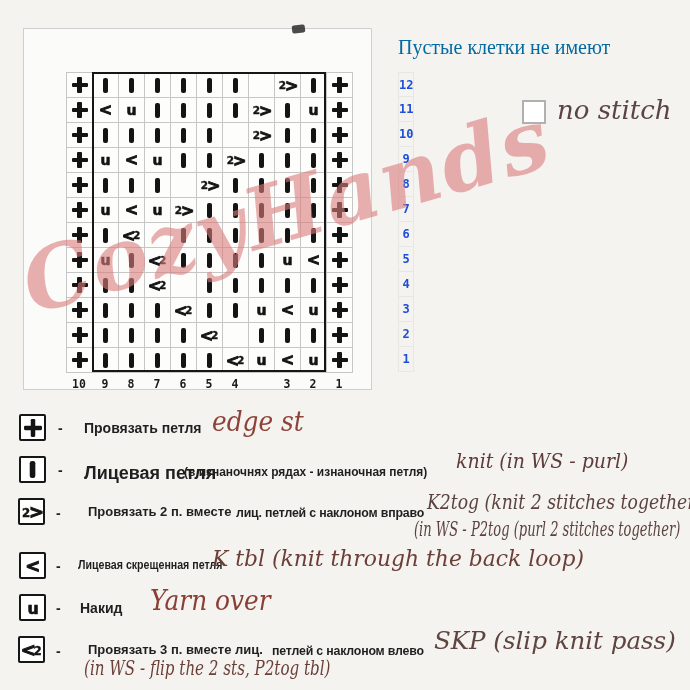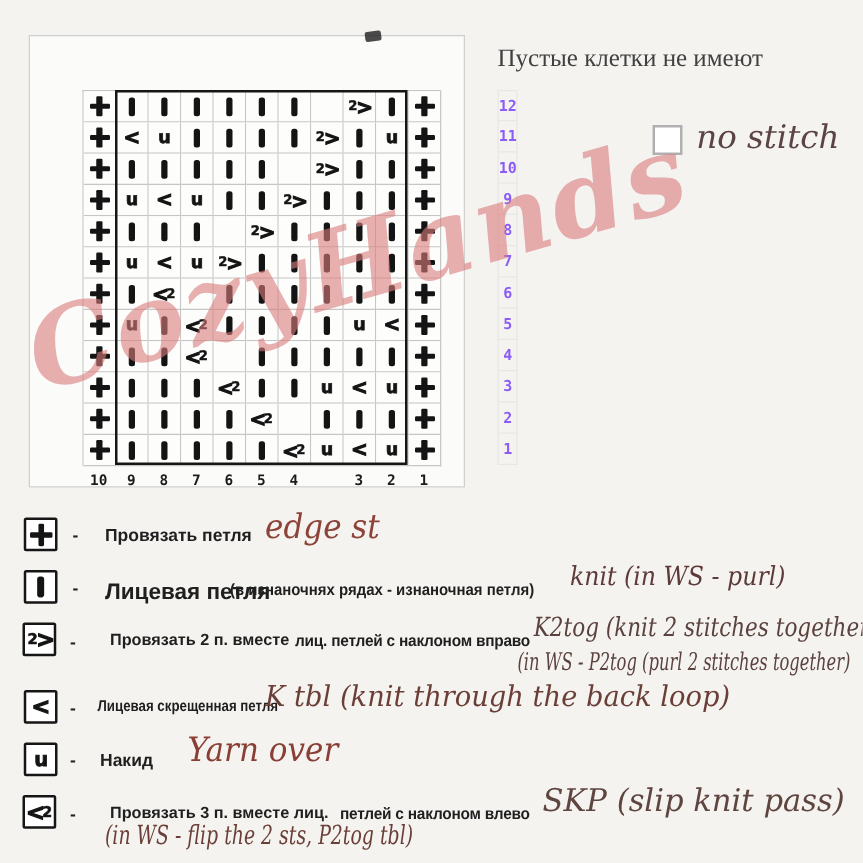--- a/index.html
+++ b/index.html
@@ -5,42 +5,42 @@
   html,body{margin:0;padding:0;}
   body{width:690px;height:690px;background:#f4f3f0;font-family:"Liberation Sans",sans-serif;position:relative;overflow:hidden;}
   .stage{position:absolute;inset:0;}
 
   
   .chart-block{position:absolute;left:23px;top:28px;width:349px;height:362px;border:1px solid #cfcfcf;background:#fbfbfa;box-sizing:border-box;}
   .grid{position:absolute;left:42px;top:43px;display:grid;grid-template-columns:repeat(11,26px);grid-template-rows:repeat(12,25px);border-left:1px solid #c6c6c6;border-top:1px solid #c6c6c6;background:#fdfdfc;}
   .cell{border-right:1px solid #c6c6c6;border-bottom:1px solid #c6c6c6;display:flex;align-items:center;justify-content:center;box-sizing:border-box;background:#fdfdfc;}
   .bold-frame{position:absolute;left:68px;top:43px;width:234px;height:300px;border:2.5px solid #161616;box-sizing:border-box;pointer-events:none;z-index:3;}
   .row-numbers{position:absolute;left:330px;top:43px;width:26px;display:grid;grid-template-rows:repeat(12,25px);}
-  .row-numbers div{display:flex;align-items:center;justify-content:center;font:700 12px "DejaVu Sans Mono",monospace;color:#8b5cf6;border:1px solid #e7e7e5;border-top:none;box-sizing:border-box;margin-left:44px;}
+  .row-numbers div{display:flex;align-items:center;justify-content:center;font:700 12px "DejaVu Sans Mono",monospace;color:#1d4ed8;border:1px solid #e7e7e5;border-top:none;box-sizing:border-box;margin-left:44px;}
   .row-numbers div:first-child{border-top:1px solid #e7e7e5;}
   .col-numbers{position:absolute;left:42px;top:347px;display:grid;grid-template-columns:repeat(11,26px);height:16px;}
   .col-numbers div{display:flex;align-items:center;justify-content:center;font:700 11.5px "DejaVu Sans Mono",monospace;color:#1b1b1b;}
 
   
   .sym-plus{position:relative;width:16px;height:16px;display:inline-block;}
   .sym-plus::before{content:"";position:absolute;left:0;top:5.8px;width:16px;height:4.4px;background:#141414;border-radius:1px;}
   .sym-plus::after{content:"";position:absolute;left:5.8px;top:0;width:4.4px;height:16px;background:#141414;border-radius:1px;}
   .sym-bar{width:4.5px;height:15px;background:#141414;border-radius:2px;display:inline-block;}
   .sym-text{font-family:"DejaVu Sans",sans-serif;font-weight:800;line-height:1;color:#141414;-webkit-text-stroke:.6px #141414;}
   .sym-yo{font-size:14px;}
   .sym-ktbl{font-size:16px;-webkit-text-stroke:.9px #141414;}
   .sym-pair{display:flex;align-items:center;line-height:1;color:#141414;}
   .g-sm{font:800 10.5px "DejaVu Sans",sans-serif;-webkit-text-stroke:.4px #141414;}
   .g-big{font:800 16px "DejaVu Sans",sans-serif;-webkit-text-stroke:.9px #141414;letter-spacing:-1px;margin:0 -1px;}
 
   
   .watermark{position:absolute;left:15px;top:168px;width:490px;text-align:center;font-family:"DejaVu Serif",serif;font-style:italic;font-weight:700;font-size:85px;letter-spacing:2px;color:rgba(219,124,124,0.60);transform:rotate(-16deg);z-index:6;pointer-events:none;white-space:nowrap;}
 
   
-  .note{position:absolute;left:398px;top:36px;width:285px;font-family:"Liberation Serif",serif;font-size:20px;line-height:23px;color:#404040;}
+  .note{position:absolute;left:398px;top:36px;width:285px;font-family:"Liberation Serif",serif;font-size:20px;line-height:23px;color:#0369a1;}
   .note-line{white-space:pre-wrap;}
 
   .no-stitch-box{position:absolute;left:522px;top:100px;width:24px;height:24px;border:2px solid #b0b0b0;background:#ffffff;box-sizing:border-box;}
   .no-stitch-label{position:absolute;left:557px;top:95px;font-family:"DejaVu Serif",serif;font-style:italic;font-size:26px;color:#5c4444;white-space:nowrap;}
 
   .artifact{position:absolute;left:292px;top:25px;width:13px;height:8px;background:#2c2c2c;border-radius:2px;transform:rotate(-7deg);opacity:.85;}
 
   
   .lbox{position:absolute;width:27px;height:27px;border:2px solid #161616;background:#ffffff;box-sizing:border-box;display:flex;align-items:center;justify-content:center;border-radius:2px;}
   .lbox > *{transform:scale(1.12);}

